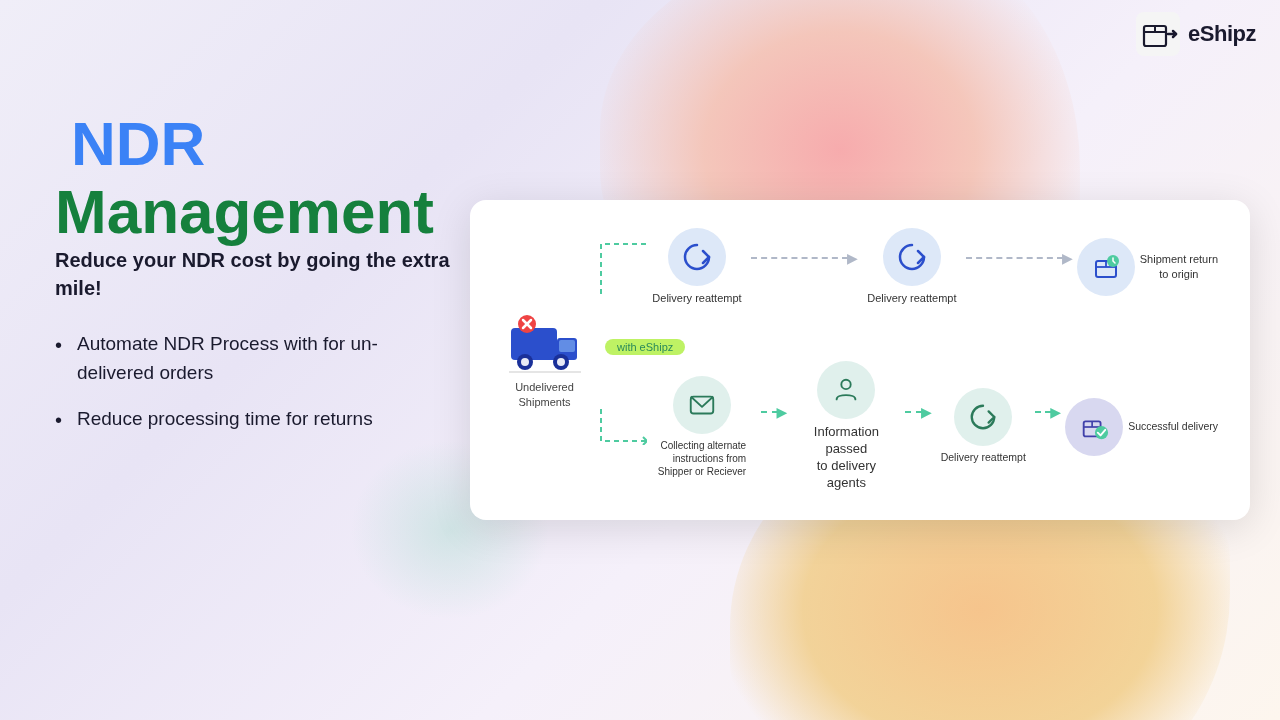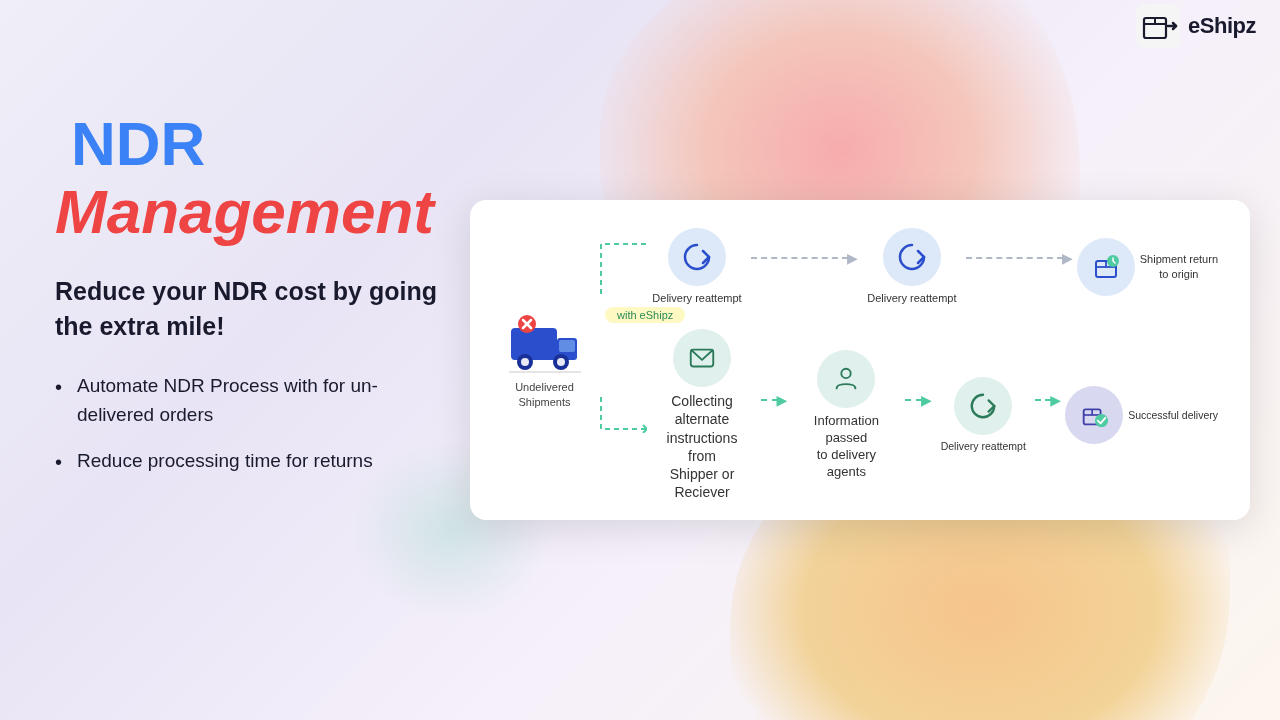--- a/index.html
+++ b/index.html
@@ -46,21 +46,21 @@
       height: 180px;
       background: radial-gradient(ellipse, #a0d8c8 0%, transparent 70%);
       border-radius: 50%;
       z-index: 0;
       opacity: 0.4;
     }
 
     
     .header {
       position: absolute;
-      top: 4px;
+      top: 12px;
       right: 24px;
       display: flex;
       align-items: center;
       gap: 8px;
       z-index: 10;
     }
 
     .logo-icon {
       width: 44px;
       height: 44px;
@@ -87,29 +87,27 @@
       font-weight: 800;
       color: #3b82f6;
       line-height: 1.1;
       display: block;
       margin-left: 16px;
     }
 
     .title-management {
       font-size: 62px;
       font-weight: 800;
-      color: #ef4444;
+      color: #15803d;
       line-height: 1.1;
       display: block;
-      margin-bottom: 28px;
-      font-style: italic;
     }
 
     .subtitle {
-      font-size: 25px;
+      font-size: 20px;
       font-weight: 600;
       color: #1a1a2e;
       line-height: 1.4;
       margin-bottom: 28px;
     }
 
     .bullet-list {
       list-style: none;
       padding: 0;
     }
@@ -268,39 +266,39 @@
               </svg>
             </div>
             <span style="font-size:11px; color:#333; text-align:center; line-height:1.3;">Shipment return<br>to origin</span>
           </div>
 
         </div>
       </div>
 
       <div>
         <div style="margin-bottom:6px; margin-left:8px;">
-          <span style="font-size:11px; background:#fef9c3; border-radius:12px; padding:2px 12px; color:#2a8a5a; display:inline-block;">with eShipz</span>
+          <span style="font-size:11px; background:#bef264; border-radius:12px; padding:2px 12px; color:#2a8a5a; display:inline-block;">with eShipz</span>
         </div>
         <div style="display:flex; align-items:center; gap:0;">
 
           <div style="width:50px; height:36px; position:relative; margin-right:0;">
             <svg width="50" height="36" viewBox="0 0 50 36">
               <polyline points="4,0 4,32 50,32" fill="none" stroke="#4ecba0" stroke-width="2" stroke-dasharray="5,4"></polyline>
               <polyline points="46,28 50,32 46,36" fill="none" stroke="#4ecba0" stroke-width="2" stroke-linejoin="round"></polyline>
             </svg>
           </div>
 
           <div style="display:flex; flex-direction:column; align-items:center; gap:5px; min-width:110px;">
             <div style="width:58px; height:58px; border-radius:50%; background:#e0f0ec; display:flex; align-items:center; justify-content:center;">
               <svg viewBox="0 0 32 32" width="30" height="30">
                 <rect x="4" y="7" width="24" height="18" rx="3" fill="none" stroke="#2b7a5a" stroke-width="2"></rect>
                 <polyline points="4,7 16,18 28,7" fill="none" stroke="#2b7a5a" stroke-width="2" stroke-linejoin="round"></polyline>
               </svg>
             </div>
-            <span style="font-size:14px; color:#333; text-align:center; line-height:1.3; max-width:100px;">Collecting alternate<br>instructions from<br>Shipper or Reciever</span>
+            <span style="font-size:10px; color:#333; text-align:right; line-height:1.3; max-width:100px;">Collecting alternate<br>instructions from<br>Shipper or Reciever</span>
           </div>
 
           <div style="flex:1; display:flex; align-items:center; margin:0 4px; padding-bottom:30px;">
             <div style="flex:1; border-top:2px dashed #4ecba0;"></div>
             <span style="color:#4ecba0; font-size:14px; margin-left:-1px;">▶</span>
           </div>
 
           <div style="display:flex; flex-direction:column; align-items:center; gap:5px; min-width:110px;">
             <div style="width:58px; height:58px; border-radius:50%; background:#e0f0ec; display:flex; align-items:center; justify-content:center;">
               <svg viewBox="0 0 32 32" width="30" height="30">

